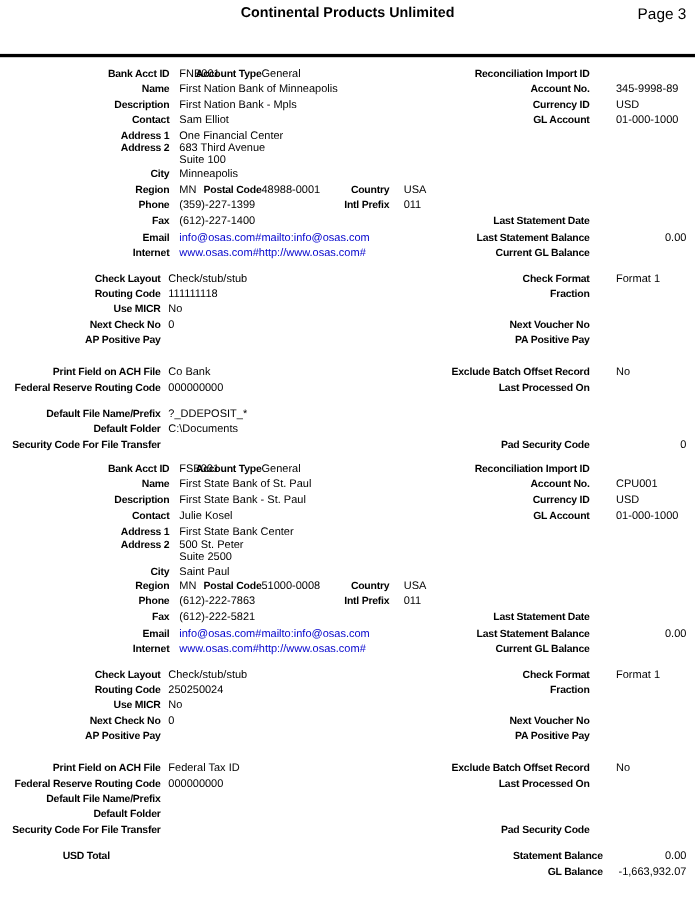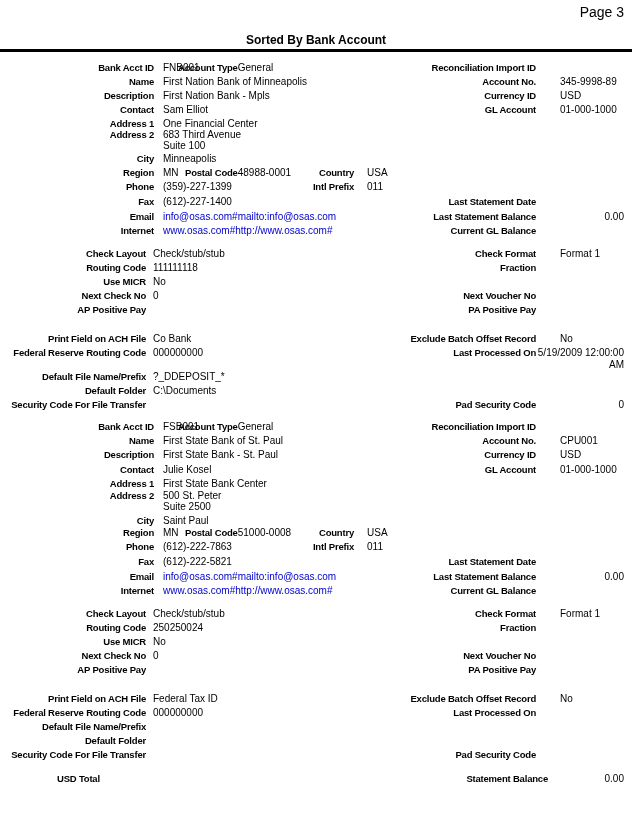--- a/index.html
+++ b/index.html
@@ -26,21 +26,21 @@
   .row>span.rvw{left:530px;right:4px;text-align:right;white-space:normal;line-height:12px}
   .a2l{top:5px}
   .a2{line-height:11px}
   a{color:#0000cc;cursor:pointer}
 </style>
 </head>
 <body>
 
 <div class="page">
 
-  <div class="hline" style="top:33px;font-size:12px">Sorted By Bank Account</div>
+  <div class="hline" style="top:3px;font-size:13px">Continental Products Unlimited</div>
   <div class="pageno">Page 3</div>
   <div class="rule"></div>
 
   <div class="row" style="top:62px">
     <span class="ll b">Bank Acct ID</span>
     <span class="lv">FNB001</span>
     <span class="mp1"><span class="b">Account Type</span><span>General</span></span>
     <span class="rl b">Reconciliation Import ID</span>
   </div>
   <div class="row" style="top:76px">
@@ -129,21 +129,20 @@
   <div class="row" style="top:333px">
     <span class="kl b">Print Field on ACH File</span>
     <span class="kv">Co Bank</span>
     <span class="rl b">Exclude Batch Offset Record</span>
     <span class="rv">No</span>
   </div>
   <div class="row" style="top:347px">
     <span class="kl b">Federal Reserve Routing Code</span>
     <span class="kv">000000000</span>
     <span class="rl b">Last Processed On</span>
-    <span class="rvw">5/19/2009 12:00:00 AM</span>
   </div>
   <div class="row" style="top:371px">
     <span class="kl b">Default File Name/Prefix</span>
     <span class="kv">?_DDEPOSIT_*</span>
   </div>
   <div class="row" style="top:385px">
     <span class="kl b">Default Folder</span>
     <span class="kv">C:\Documents</span>
   </div>
   <div class="row" style="top:399px">
@@ -265,14 +264,18 @@
     <span class="kl b">Security Code For File Transfer</span>
     <span class="rl b">Pad Security Code</span>
     <span class="rn"></span>
   </div>
 
   <div class="row" style="top:773px">
     <span class="b" style="left:57px">USD Total</span>
     <span class="tl b" style="right:80px">Statement Balance</span>
     <span class="rn">0.00</span>
   </div>
+  <div class="row" style="top:787px">
+    <span class="tl b" style="right:80px">GL Balance</span>
+    <span class="rn">-1,663,932.07</span>
+  </div>
 
 </div>
 
 </body></html>

